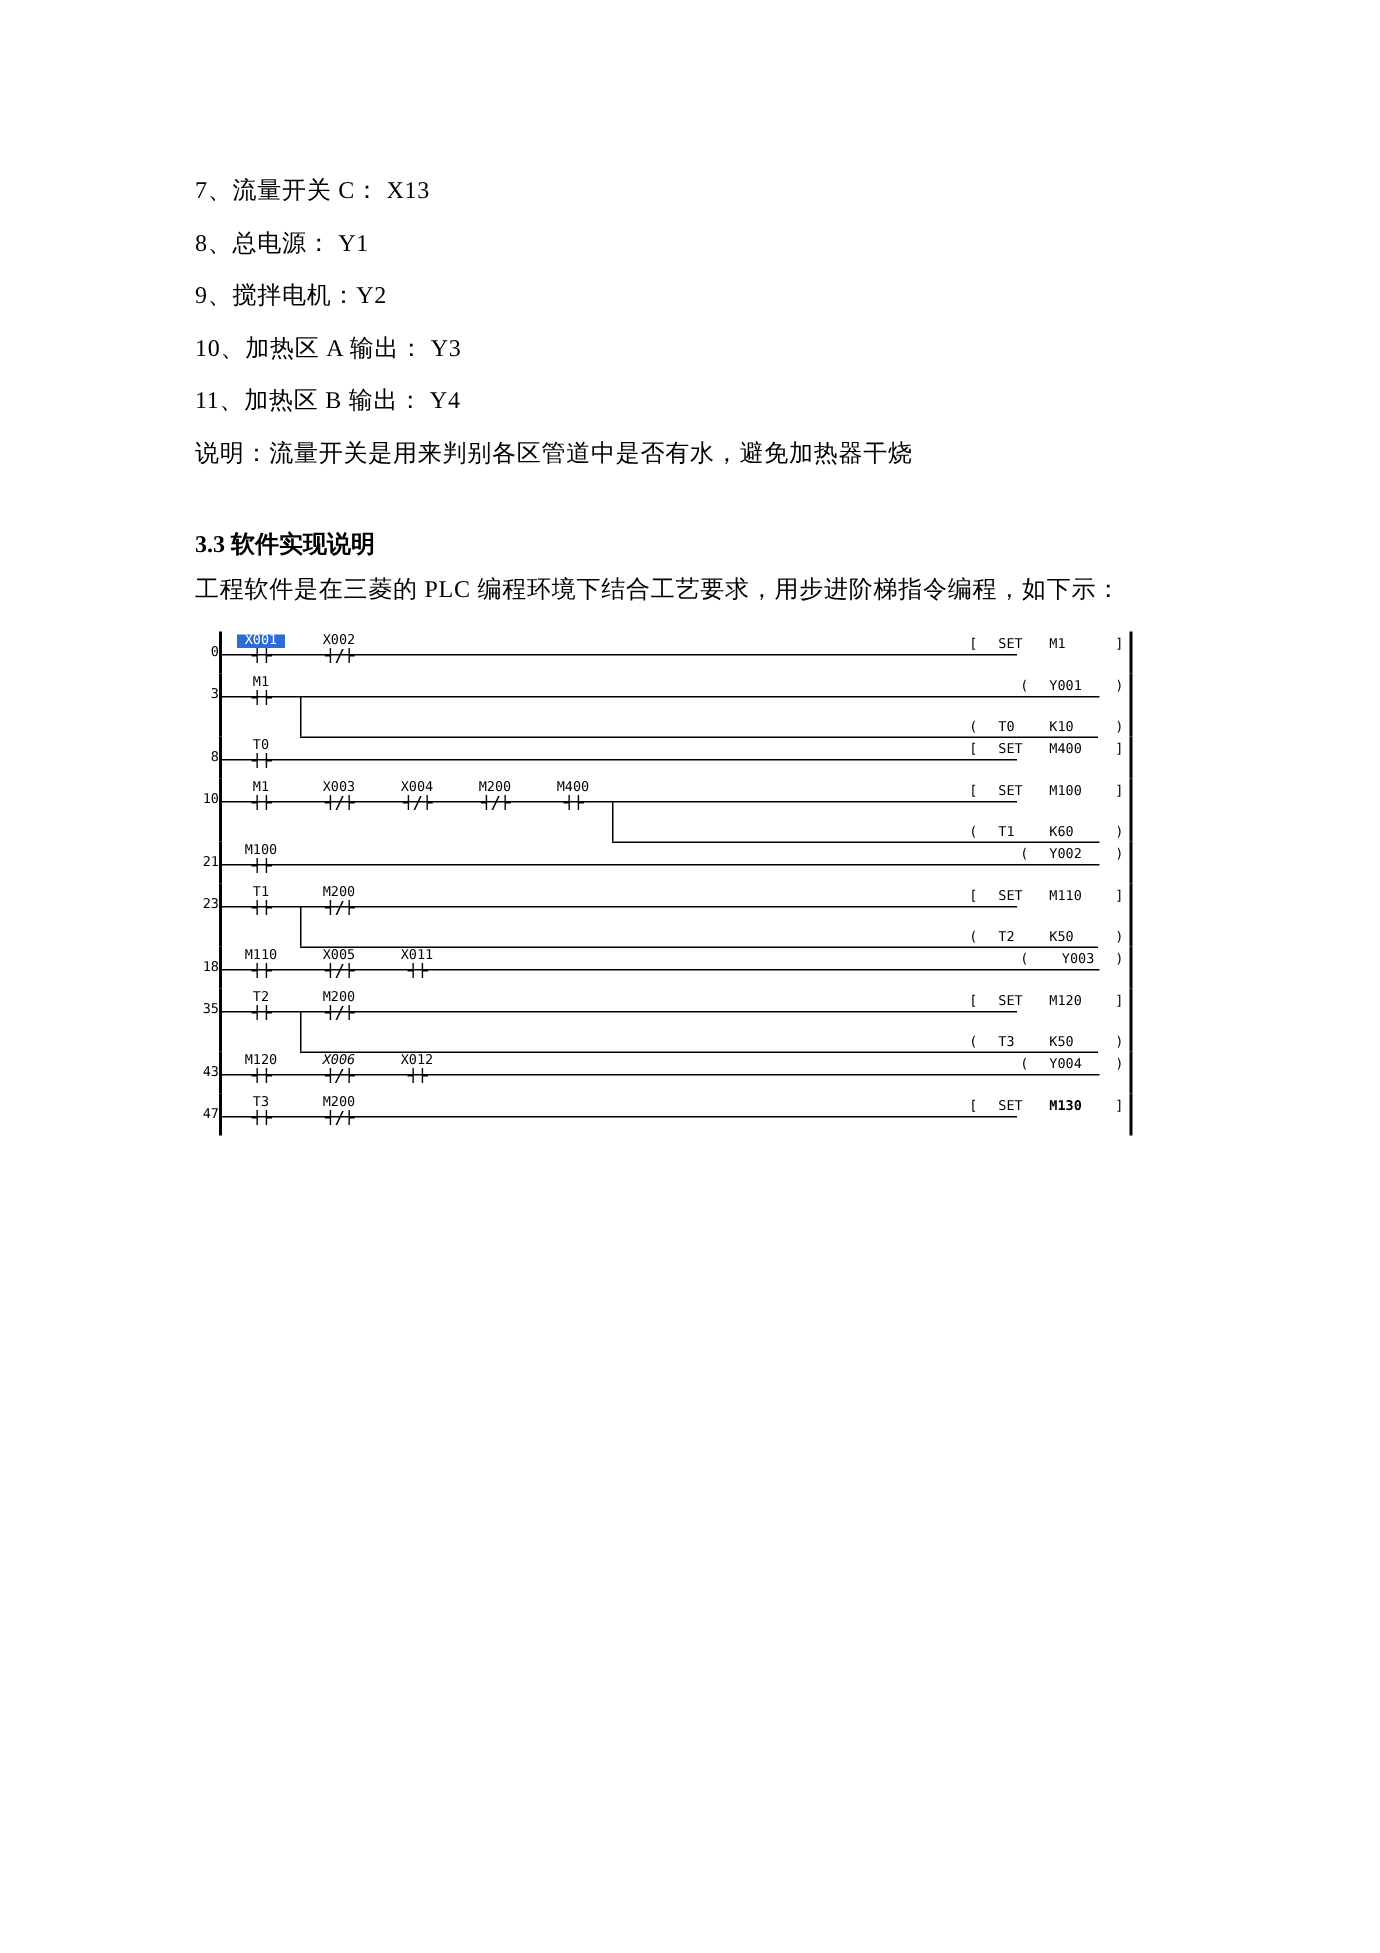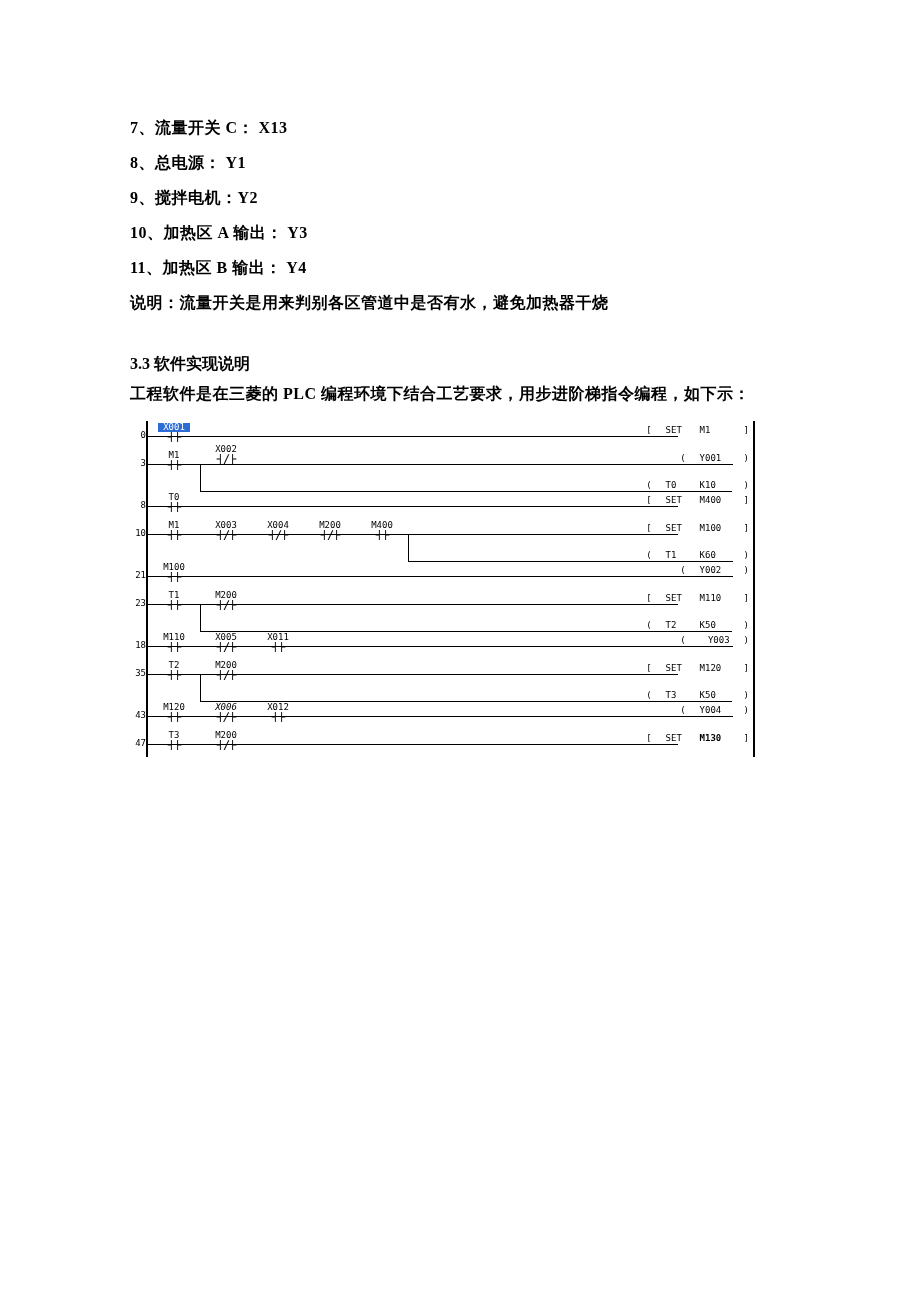--- a/index.html
+++ b/index.html
@@ -9,21 +9,20 @@
     font-size: 16px;
     color: #000;
     width: 920px;
     padding: 120px 130px 200px 130px;
     box-sizing: border-box;
     line-height: 1.0;
   }
   .para {
     margin: 0 0 19px 0;
     letter-spacing: 0.5px;
-    font-weight: bold;
   }
   .heading {
     font-weight: bold;
     margin: 45px 0 14px 0;
   }
   .ladder {
     width: 625px;
     margin-top: 4px;
     font-family: monospace;
     font-size: 9px;
@@ -105,21 +104,21 @@
   <div class="ladder" id="ladder">
       <div class="rung" style="height: 28px;">
         <div class="step">0</div>
         <div class="rail"></div>
         <div class="body">
           <div class="wire" style="left: 0px; top: 15px; width: 530px;"></div>
           <div class="elem" style="left: 10px; top: 2px; width: 32px;">
             <div class="lbl hl">X001</div>
             <div class="sym">┤├</div>
           </div>
-          <div class="elem" style="left: 62px; top: 2px; width: 32px; margin-top: 22px;">
+          <div class="elem" style="left: 62px; top: 2px; width: 32px;">
             <div class="lbl">X002</div>
             <div class="sym">┤∕├</div>
           </div>
           <div class="out" style="top: 5px;">
             <span>[</span>
             <span style="width: 20px;">SET</span>
             <span style="width: 30px;">M1</span>
             <span>]</span>
           </div>
         </div>

